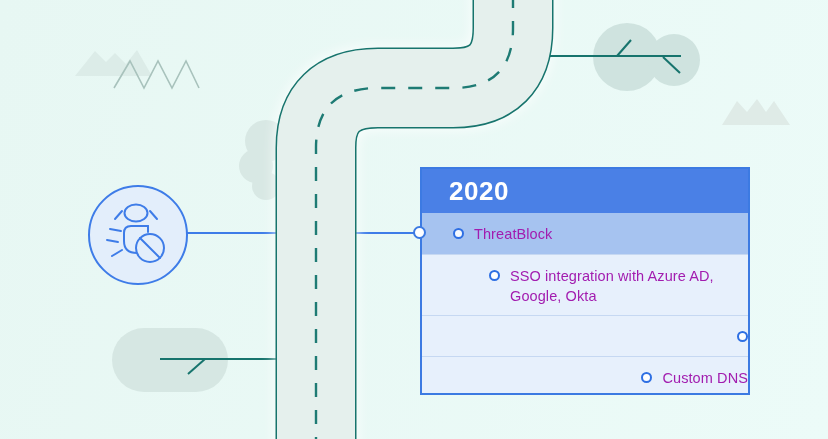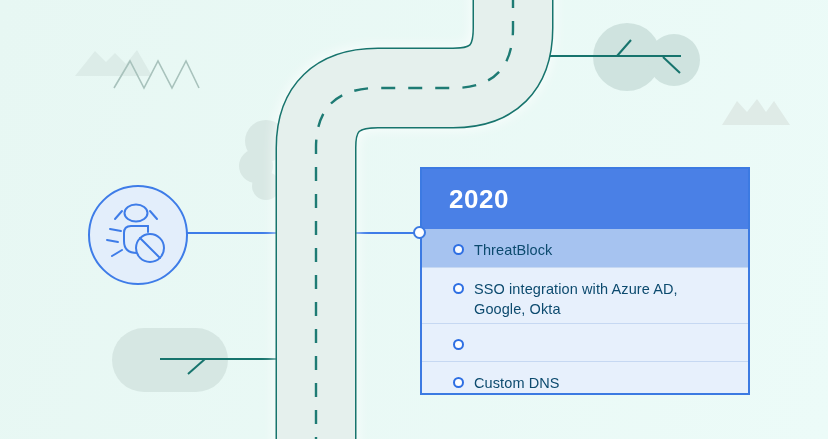--- a/index.html
+++ b/index.html
@@ -11,37 +11,37 @@
   .scene{position:absolute;left:0;top:0;width:828px;height:439px;}
   .scene svg{display:block;}
 
   
   .card{
     position:absolute;left:420px;top:167px;width:330px;height:228px;
     box-sizing:border-box;border:2px solid #3c7ae2;background:#e7f0fc;
     display:flex;flex-direction:column;
   }
   .card-header{
-    background:#4a80e6;height:60px;flex:none;display:flex;align-items:center;
+    background:#4a80e6;height:44px;flex:none;display:flex;align-items:center;
     padding-left:27px;color:#ffffff;font-size:26px;font-weight:bold;letter-spacing:.5px;
   }
   .row{display:flex;align-items:flex-start;padding-left:31px;box-sizing:border-box;}
-  .row + .row{border-top:1px solid #c6d8f2;}
+  .row + .row{border-top:1px solid #c6d8f2;justify-content:flex-end;}
   .row.highlight{background:#a6c3f0;}
   .row.r1{height:41px;border-top:none;}
   .row.r2{height:61px;}
   .row.r3{height:41px;}
   .row.r4{flex:1;}
   .bullet{
     width:7px;height:7px;border:2px solid #2e6fe3;border-radius:50%;
     background:rgba(255,255,255,.9);margin-top:15px;flex:none;
   }
   .row-label{
     margin-left:10px;padding-top:11px;font-size:14.5px;line-height:20px;
-    color:#0c4a6e;max-width:238px;letter-spacing:.1px;
+    color:#a21caf;max-width:238px;letter-spacing:.1px;
   }
   .node-dot{
     position:absolute;left:413px;top:226px;width:9px;height:9px;
     background:#ffffff;border:2.5px solid #3c7ae2;border-radius:50%;
   }
 </style>
 </head>
 <body>
 
 <div class="scene">

